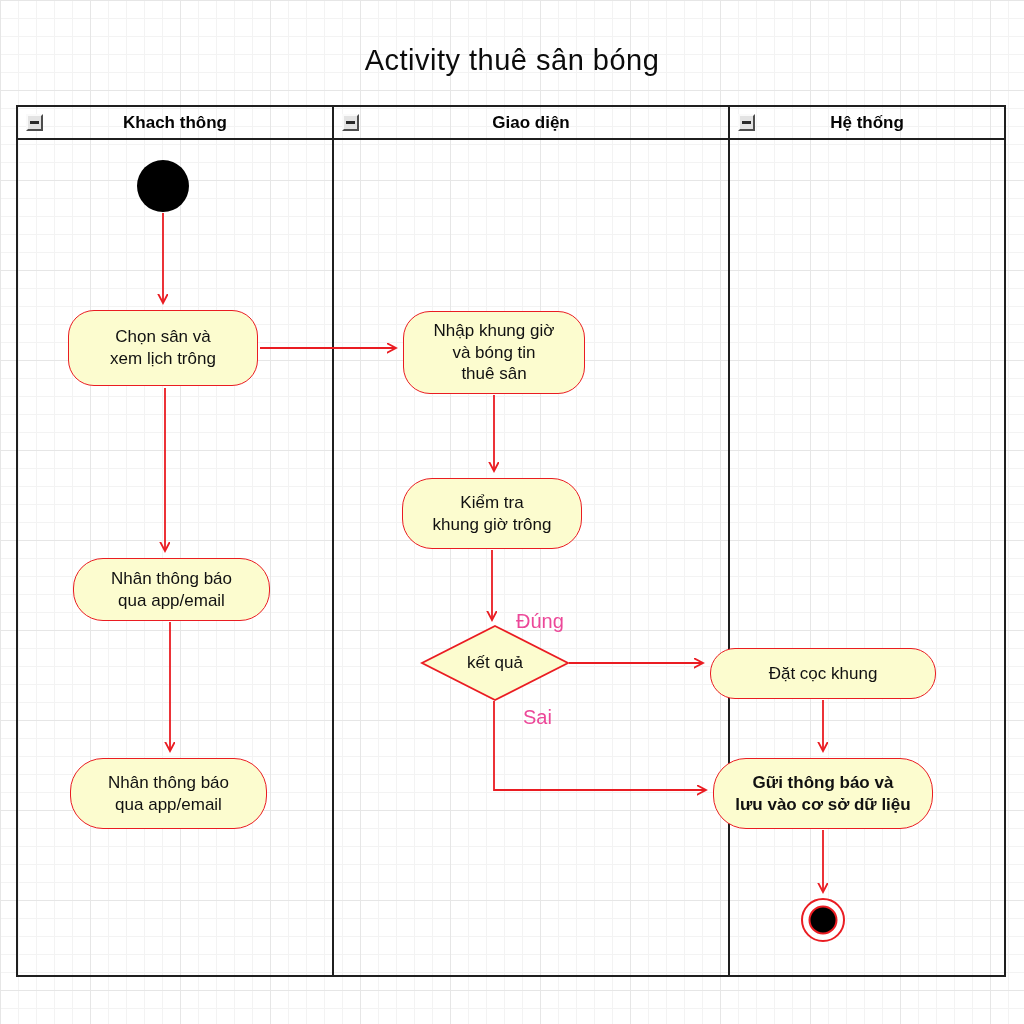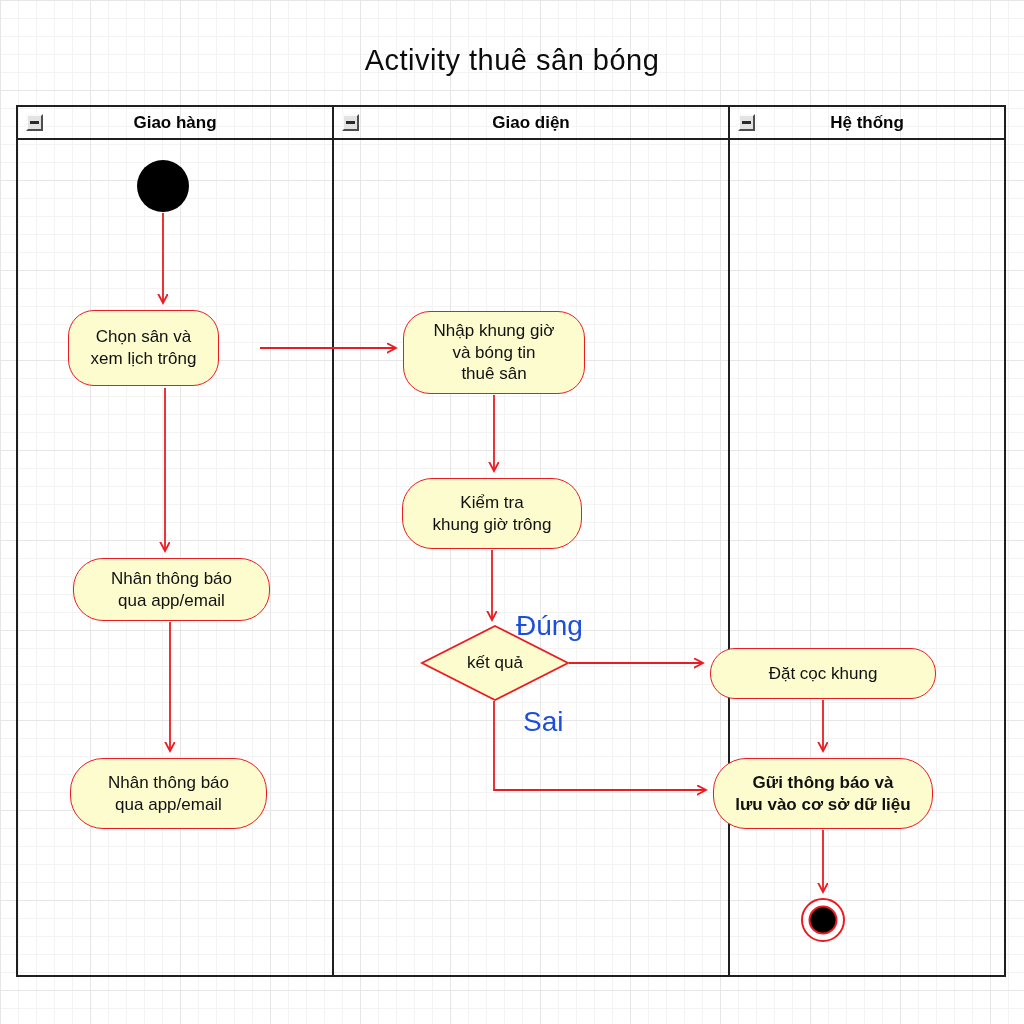--- a/index.html
+++ b/index.html
@@ -46,38 +46,38 @@
   }
   .collapse-btn .bar{width:9px;height:3px;background:#2a2a2a;}
   .node{
     position:absolute;box-sizing:border-box;
     background:#fcfccf;border:1.8px solid #ea1c22;
     display:flex;align-items:center;justify-content:center;
     text-align:center;font-size:17px;color:#111;line-height:1.28;
     white-space:pre-line;
   }
   .guard{
-    position:absolute;font-size:28px;color:#1d4ed8;text-align:right;
+    position:absolute;font-size:20px;color:#ec4899;text-align:right;
   }
   svg.overlay{position:absolute;inset:0;pointer-events:none;}
 </style>
 </head>
 <body>
 
 <div class="grid-bg"></div>
 
 <div class="title">Activity thuê sân bóng</div>
 
 <div class="frame">
   <div class="lane" style="width:314px;">
     <div class="lane-header">
       <span class="collapse-btn">
           <span class="bar"></span>
         </span>
-      <span class="lane-title">Giao hàng</span>
+      <span class="lane-title">Khach thông</span>
     </div>
   </div>
   <div class="lane" style="width:396px;">
     <div class="lane-header">
       <span class="collapse-btn">
           <span class="bar"></span>
         </span>
       <span class="lane-title">Giao diện</span>
     </div>
   </div>
@@ -110,21 +110,21 @@
   <line x1="823" y1="700" x2="823" y2="751" stroke="#ea1c22" stroke-width="1.8" marker-end="url(#arr)"></line>
   <path d="M494,701 L494,790 L706,790" fill="none" stroke="#ea1c22" stroke-width="1.8" marker-end="url(#arr)"></path>
   <line x1="823" y1="830" x2="823" y2="892" stroke="#ea1c22" stroke-width="1.8" marker-end="url(#arr)"></line>
 
   <polygon points="495,626 568,663 495,700 422,663" fill="#fcfccf" stroke="#ea1c22" stroke-width="1.8"></polygon>
 
   <circle cx="823" cy="920" r="21" fill="#ffffff" stroke="#ea1c22" stroke-width="2"></circle>
   <circle cx="823" cy="920" r="13.5" fill="#000000" stroke="#ea1c22" stroke-width="2"></circle>
 </svg>
 
-<div class="node" style="left:68px;top:310px;width:151px;height:76px;border-radius:26px;">Chọn sân và
+<div class="node" style="left:68px;top:310px;width:190px;height:76px;border-radius:26px;">Chọn sân và
 xem lịch trông</div>
 
 <div class="node" style="left:403px;top:311px;width:182px;height:83px;border-radius:27px;">Nhập khung giờ
 và bóng tin
 thuê sân</div>
 
 <div class="node" style="left:402px;top:478px;width:180px;height:71px;border-radius:30px;">Kiểm tra
 khung giờ trông</div>
 
 <div class="node" style="left:73px;top:558px;width:197px;height:63px;border-radius:30px;">Nhân thông báo

